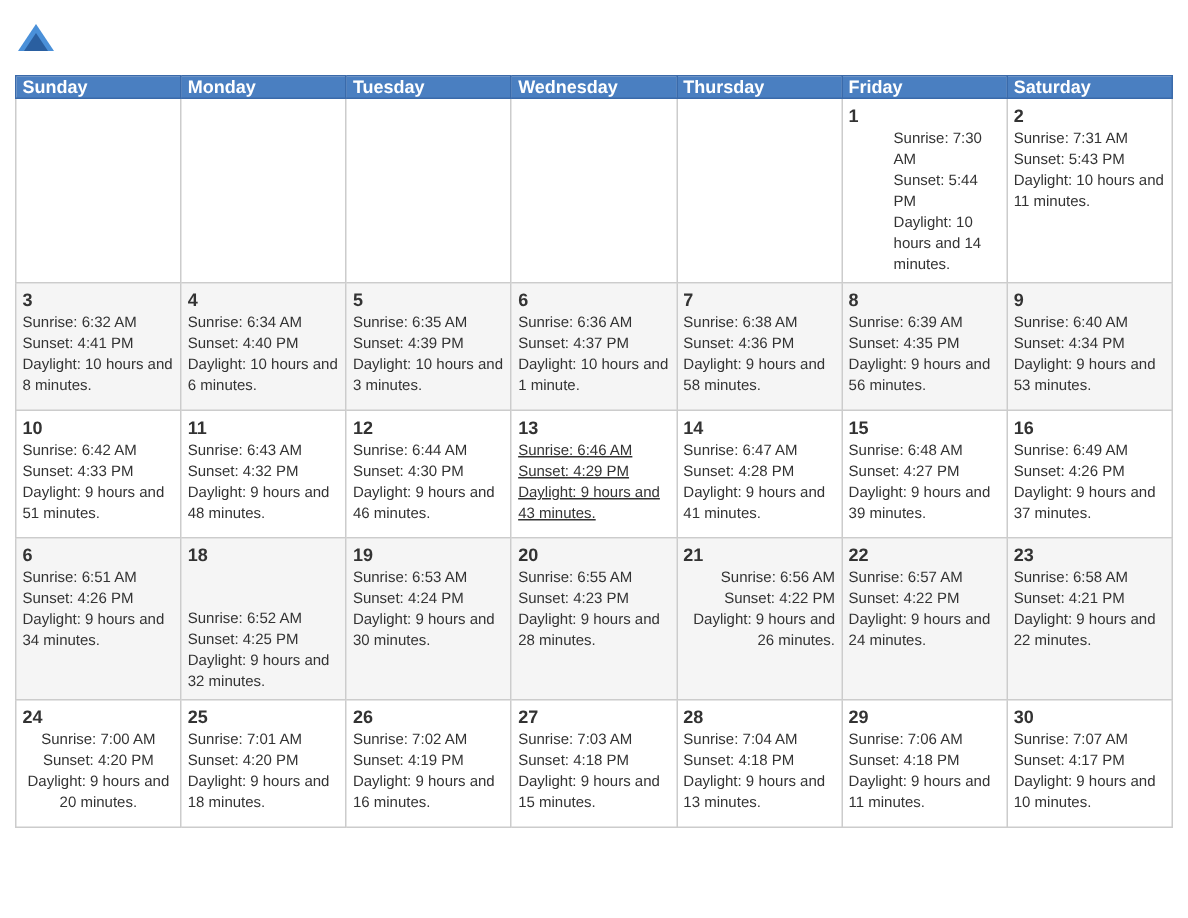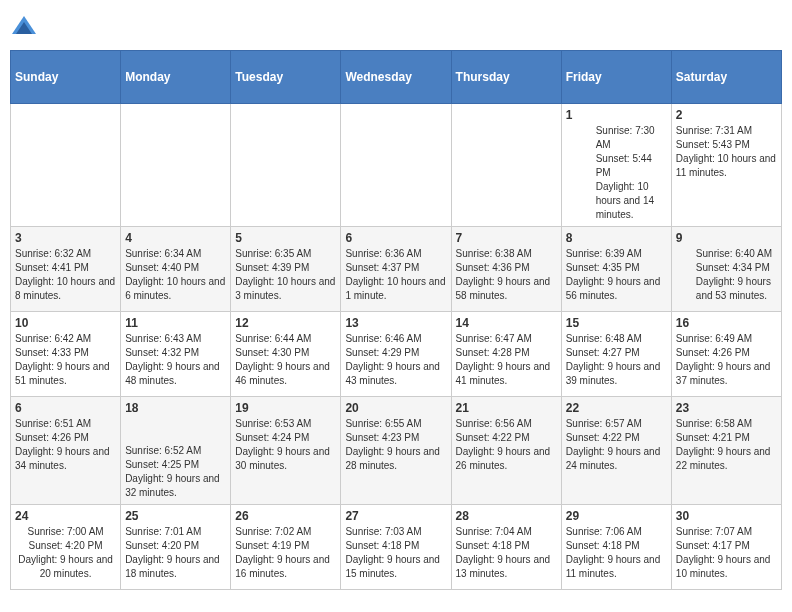--- a/index.html
+++ b/index.html
@@ -56,21 +56,21 @@
     table {
       width: 100%;
       border-collapse: collapse;
       table-layout: fixed;
     }
     thead th {
       background-color: #4a7fc1;
       color: #fff;
       font-size: 12px;
       font-weight: bold;
-      padding: 19px 4px;
+      padding: 0 4px;
       text-align: left;
       border: 1px solid #3a6aaa;
     }
     tbody td {
       vertical-align: top;
       border: 1px solid #ccc;
       padding: 4px;
       font-size: 10px;
       color: #333;
       height: 85px;
@@ -179,21 +179,21 @@
 Daylight: 9 hours and 58 minutes.</div>
         </td>
         <td>
           <span class="day-num">8</span>
           <div class="day-info" style="white-space: pre-line;">Sunrise: 6:39 AM
 Sunset: 4:35 PM
 Daylight: 9 hours and 56 minutes.</div>
         </td>
         <td>
           <span class="day-num">9</span>
-          <div class="day-info" style="white-space: pre-line; margin-left: 20px;">Sunrise: 6:40 AM
+          <div class="day-info" style="white-space: pre-line;">Sunrise: 6:40 AM
 Sunset: 4:34 PM
 Daylight: 9 hours and 53 minutes.</div>
         </td>
       </tr>
       <tr>
         <td>
           <span class="day-num">10</span>
           <div class="day-info" style="white-space: pre-line;">Sunrise: 6:42 AM
 Sunset: 4:33 PM
 Daylight: 9 hours and 51 minutes.</div>
@@ -205,21 +205,21 @@
 Daylight: 9 hours and 48 minutes.</div>
         </td>
         <td>
           <span class="day-num">12</span>
           <div class="day-info" style="white-space: pre-line;">Sunrise: 6:44 AM
 Sunset: 4:30 PM
 Daylight: 9 hours and 46 minutes.</div>
         </td>
         <td>
           <span class="day-num">13</span>
-          <div class="day-info" style="white-space: pre-line;">Sunrise: 6:46 AM
+          <div class="day-info" style="white-space: pre-line; text-decoration: underline;">Sunrise: 6:46 AM
 Sunset: 4:29 PM
 Daylight: 9 hours and 43 minutes.</div>
         </td>
         <td>
           <span class="day-num">14</span>
           <div class="day-info" style="white-space: pre-line;">Sunrise: 6:47 AM
 Sunset: 4:28 PM
 Daylight: 9 hours and 41 minutes.</div>
         </td>
         <td>
@@ -255,21 +255,21 @@
 Daylight: 9 hours and 30 minutes.</div>
         </td>
         <td>
           <span class="day-num">20</span>
           <div class="day-info" style="white-space: pre-line;">Sunrise: 6:55 AM
 Sunset: 4:23 PM
 Daylight: 9 hours and 28 minutes.</div>
         </td>
         <td>
           <span class="day-num">21</span>
-          <div class="day-info" style="white-space: pre-line;">Sunrise: 6:56 AM
+          <div class="day-info" style="white-space: pre-line; text-align: right;">Sunrise: 6:56 AM
 Sunset: 4:22 PM
 Daylight: 9 hours and 26 minutes.</div>
         </td>
         <td>
           <span class="day-num">22</span>
           <div class="day-info" style="white-space: pre-line;">Sunrise: 6:57 AM
 Sunset: 4:22 PM
 Daylight: 9 hours and 24 minutes.</div>
         </td>
         <td>

